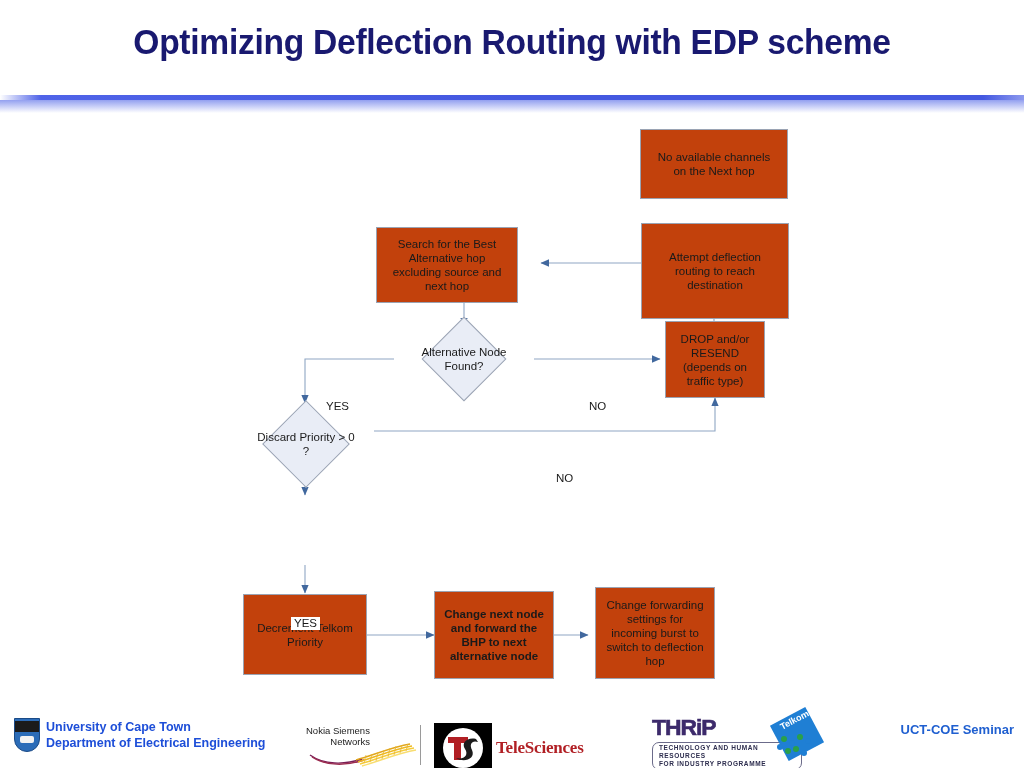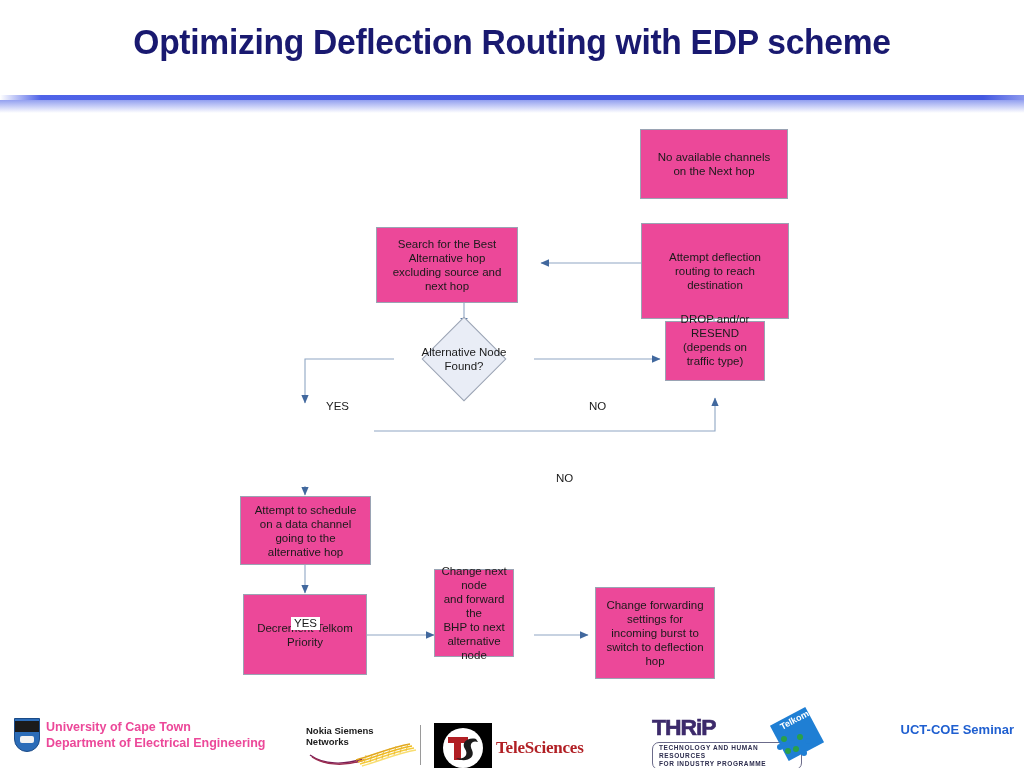--- a/index.html
+++ b/index.html
@@ -70,23 +70,23 @@
     display: flex;
     align-items: center;
     justify-content: center;
     text-align: center;
     color: #1a1a1a;
     font-size: 11.5px;
     line-height: 14px;
     font-family: "Liberation Sans", sans-serif;
   }
   .box {
-    background: #ec4899;
+    background: #c2410c;
     border: 1px solid #9aa3b3;
-    padding: 12px 4px;
+    padding: 2px 4px;
   }
   .node .txt {
     width: 100%;
     white-space: pre-line;
   }
 
   
   .diamond {
     background: transparent;
     border: none;
@@ -126,21 +126,21 @@
   }
   .logo {
     position: absolute;
     display: flex;
     align-items: center;
   }
   #uct-logo-text {
     font-family: "Liberation Sans", sans-serif;
     font-size: 12.5px;
     font-weight: bold;
-    color: #ec4899;
+    color: #1d4ed8;
     line-height: 16px;
   }
   #uct-crest {
     width: 26px;
     height: 34px;
     margin-right: 6px;
     position: relative;
   }
   #uct-crest .shield {
     position: absolute;
@@ -162,24 +162,25 @@
     position: absolute;
     left: 5px; top: 17px;
     width: 14px; height: 7px;
     background: #f2f2f2;
     border-radius: 2px;
   }
 
   #nsn-logo-text {
     font-family: "Liberation Sans", sans-serif;
     font-size: 9.5px;
-    font-weight: bold;
+    font-weight: normal;
     color: #1b1b1b;
     line-height: 11px;
     white-space: pre-line;
+    text-align: right;
   }
   #nsn-swoosh {
     position: absolute;
     left: 10px;
     top: 30px;
     width: 112px;
     height: 26px;
   }
   #nsn-divider {
     position: absolute;
@@ -330,41 +331,40 @@
 excluding source and
 next hop</span>
   </div>
 
   <div class="node diamond" style="left:394px; top:205px; width:140px; height:82px;">
     <span class="dshape" style="width:58px; height:58px;"></span>
     <span class="txt">Alternative Node
 Found?</span>
   </div>
 
-  <div class="node box" style="left:665px; top:208px; width:100px; height:60px;align-items:flex-end;">
+  <div class="node box" style="left:665px; top:208px; width:100px; height:77px;">
     <span class="txt">DROP and/or
 RESEND
 (depends on
 traffic type)</span>
   </div>
 
-
-  <div class="node box" style="left:240px; top:383px; width:131px; height:69px;">
-    <span class="txt">Attempt to schedule
-on a data channel
-going to the
-alternative hop</span>
-  </div>
+  <div class="node diamond" style="left:236px; top:288px; width:140px; height:86px;">
+    <span class="dshape" style="width:60px; height:60px;"></span>
+    <span class="txt">Discard Priority &gt; 0
+?</span>
+  </div>
+
 
   <div class="node box" style="left:243px; top:481px; width:124px; height:81px;">
     <span class="txt">Decrement Telkom
 Priority</span>
   </div>
 
-  <div class="node box" style="left:434px; top:456px; width:80px; height:88px;">
+  <div class="node box" style="left:434px; top:478px; width:120px; height:88px;font-weight:bold;">
     <span class="txt">Change next node
 and forward the
 BHP to next
 alternative node</span>
   </div>
 
   <div class="node box" style="left:595px; top:474px; width:120px; height:92px;">
     <span class="txt">Change forwarding
 settings for
 incoming burst to

